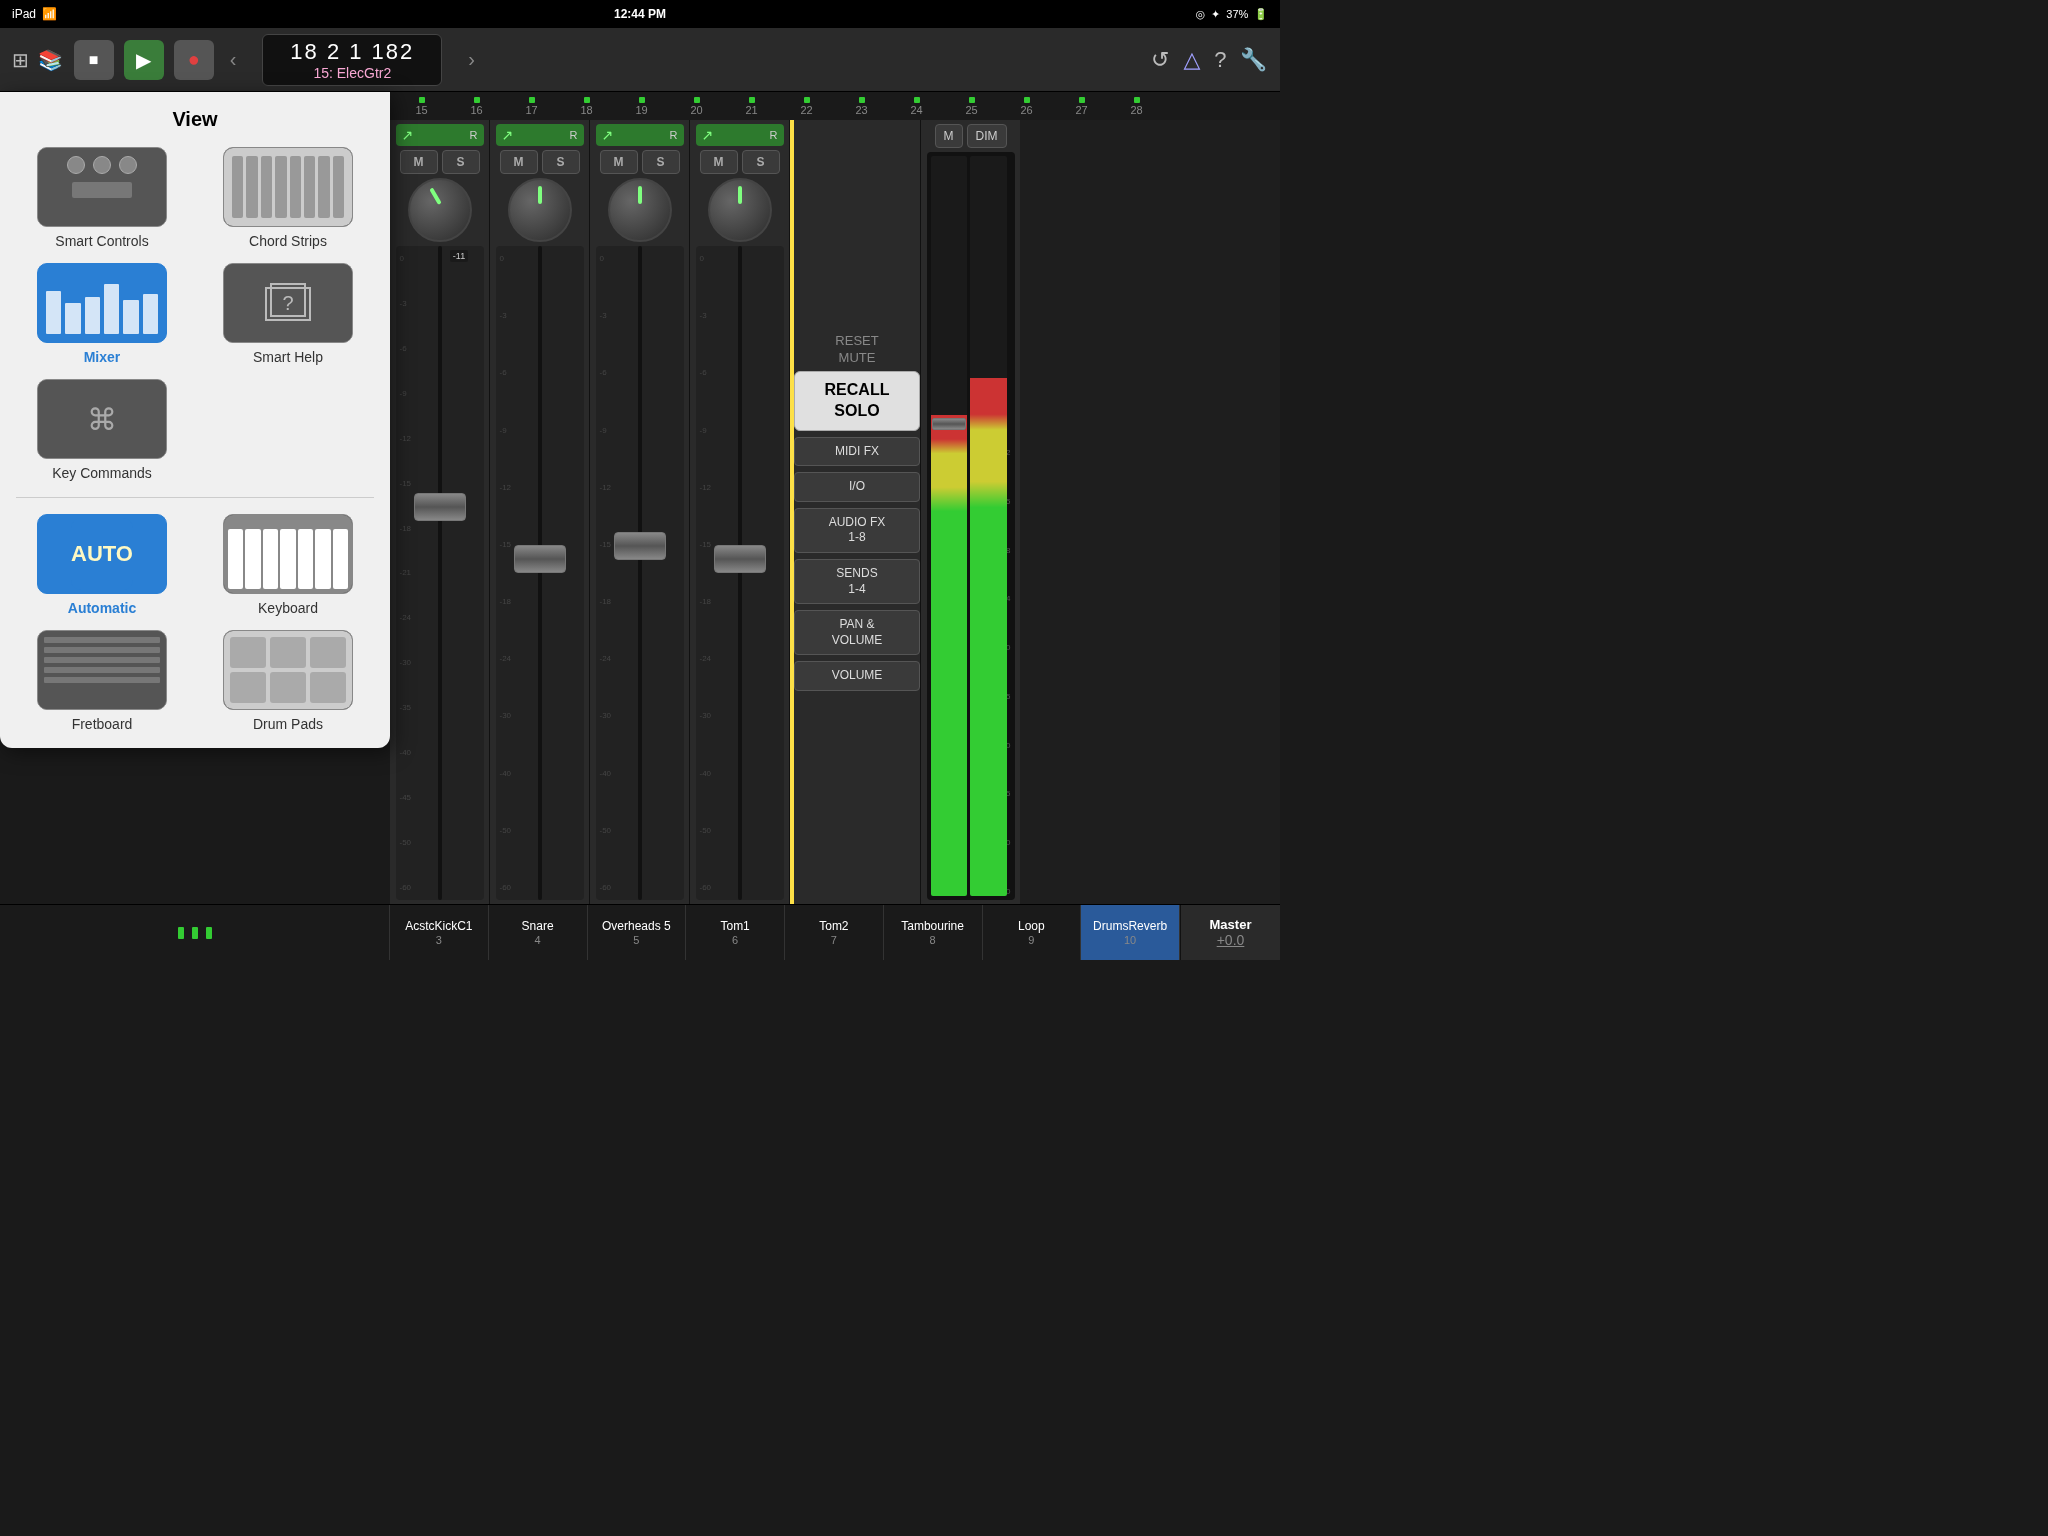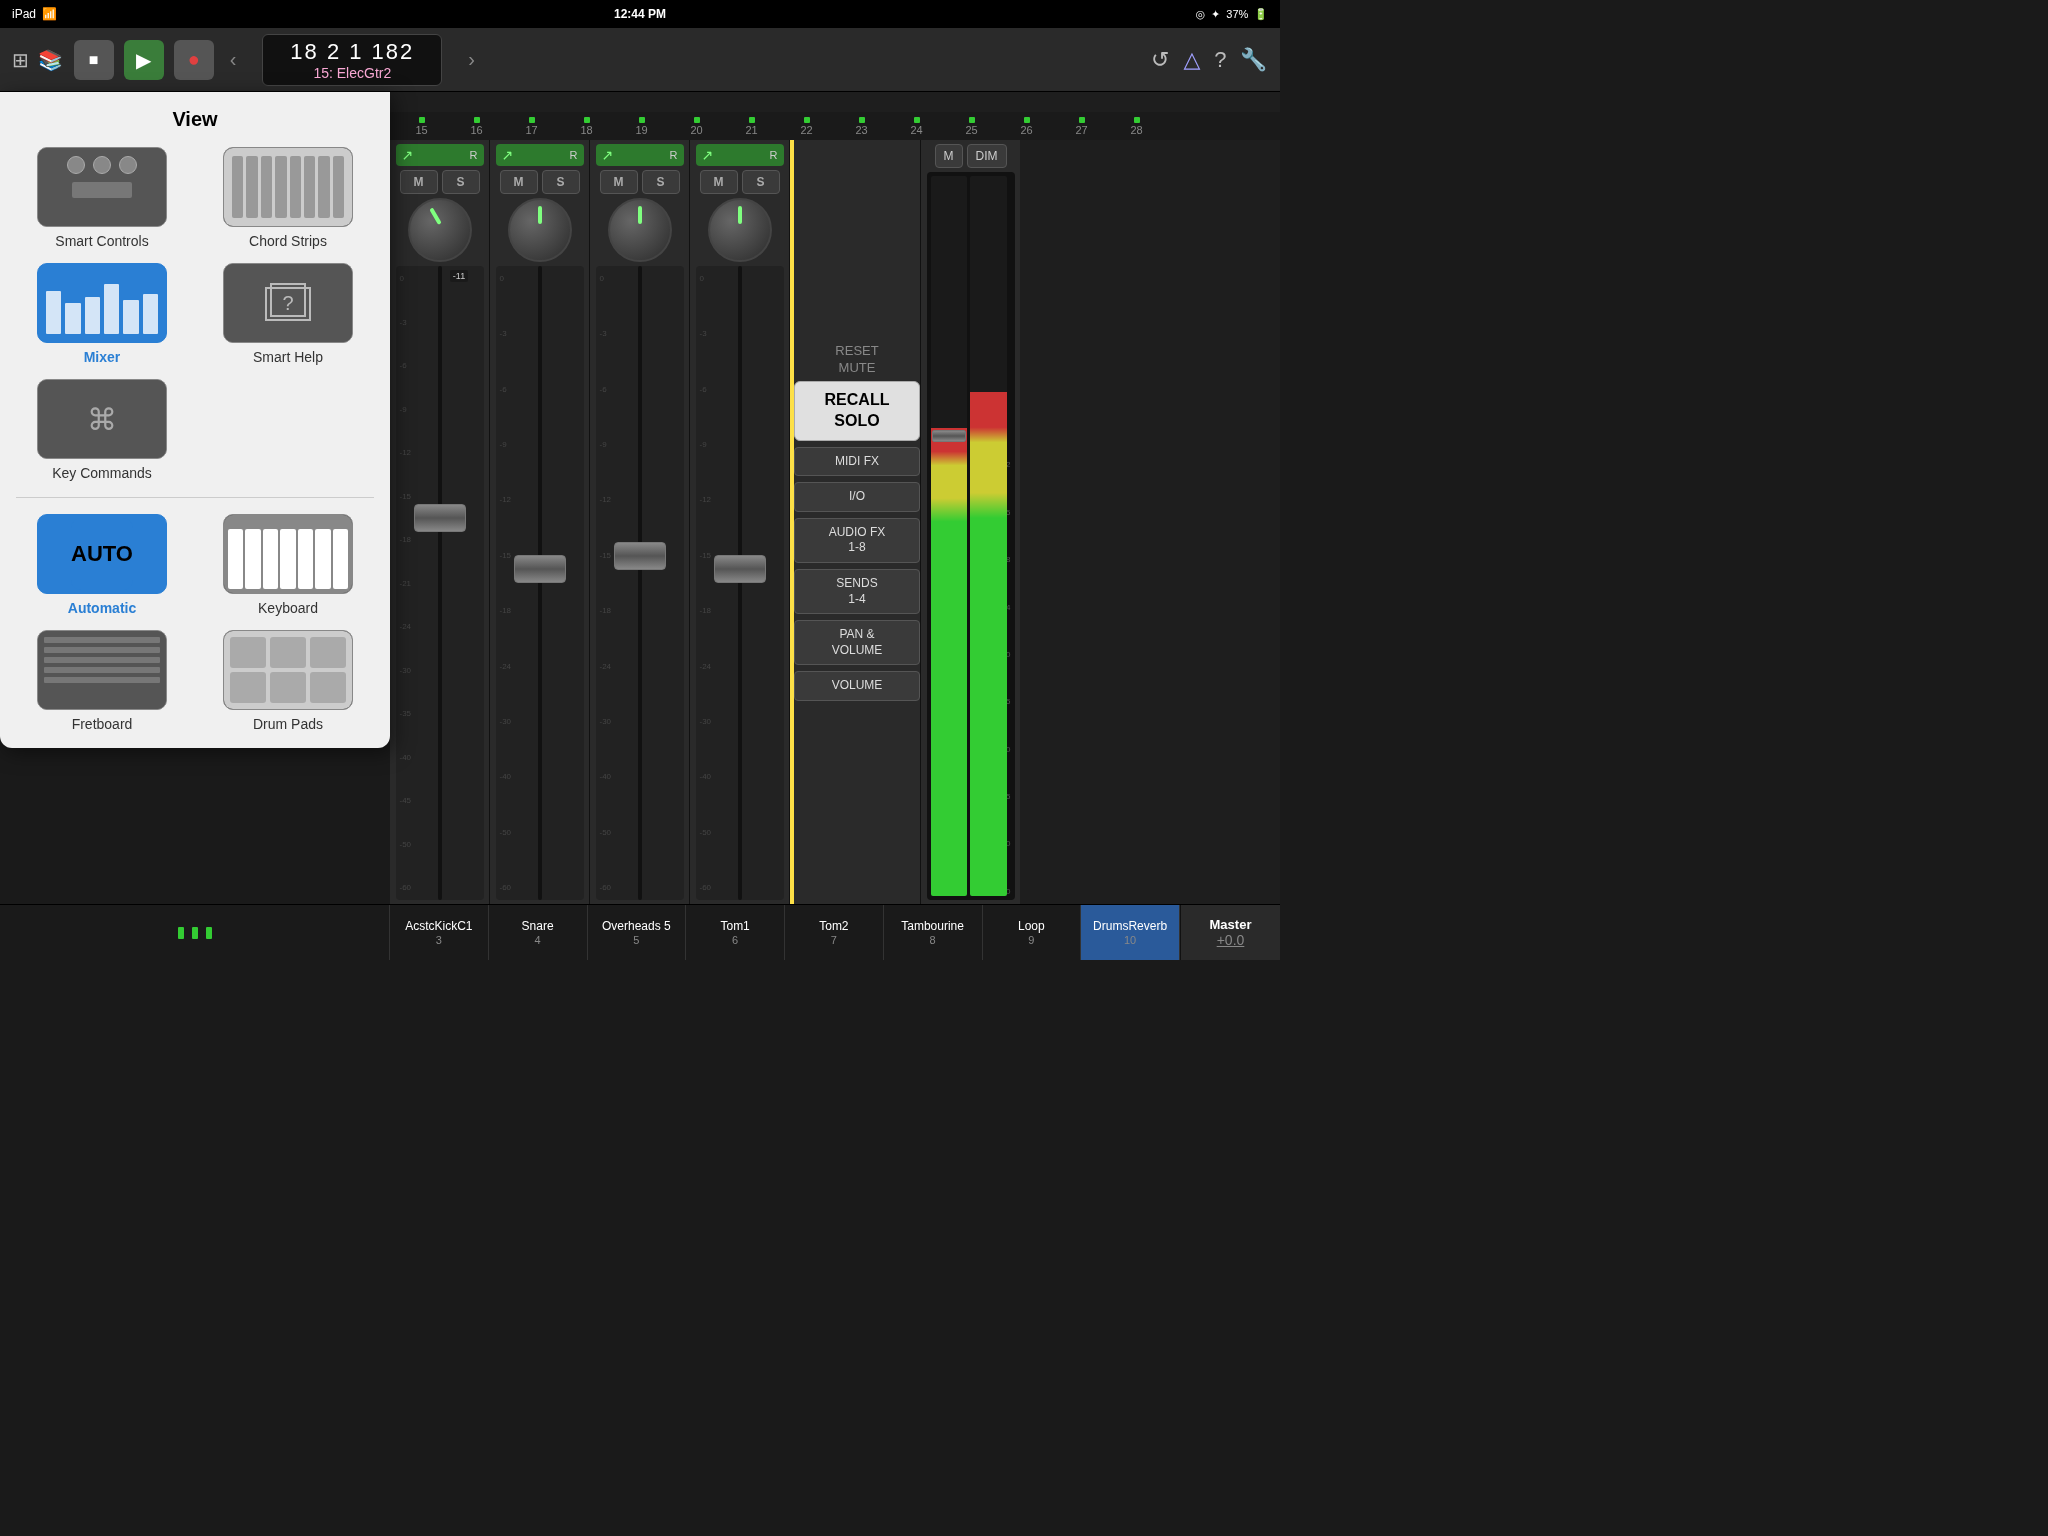--- a/index.html
+++ b/index.html
@@ -118,21 +118,21 @@
     .view-item-label.active { color: #2a7fd4; font-weight: 600; }
 
     .view-divider { height: 1px; background: #ccc; margin: 8px 0 16px; }
     .view-bottom-grid {
       display: grid;
       grid-template-columns: 1fr 1fr;
       gap: 14px;
     }
     .auto-btn {
       background: #2a7fd4;
-      color: #000000;
+      color: #fef9c3;
       font-size: 22px;
       font-weight: 700;
       border-radius: 10px;
       height: 72px;
       display: flex; align-items: center; justify-content: center;
     }
 
     
     #mixer-area {
       flex: 1;
@@ -145,21 +145,20 @@
 
     
     .channel-numbers {
       height: 28px;
       background: #1a1a1a;
       display: flex;
       align-items: center;
       padding: 0 4px;
       gap: 0;
       overflow: hidden;
-      margin-top: 20px;
     }
     .ch-num {
       font-size: 11px;
       color: #888;
       width: 55px;
       text-align: center;
       display: flex;
       flex-direction: column;
       align-items: center;
       gap: 1px;

